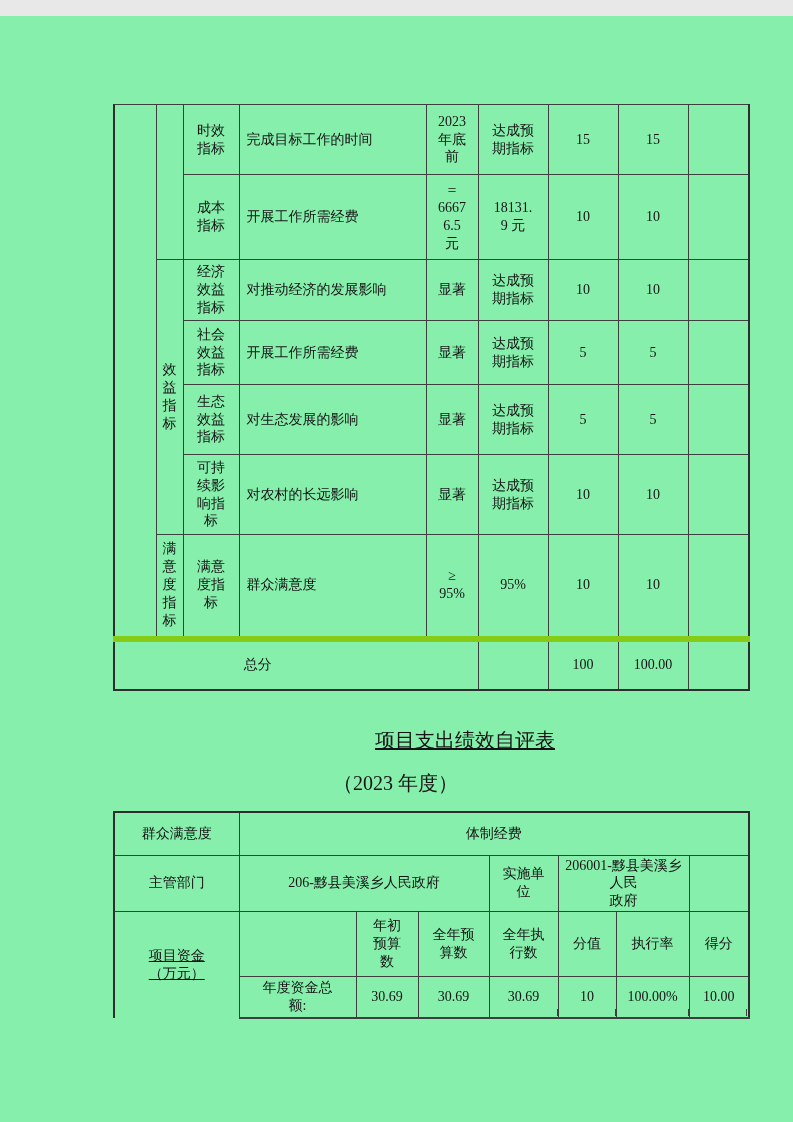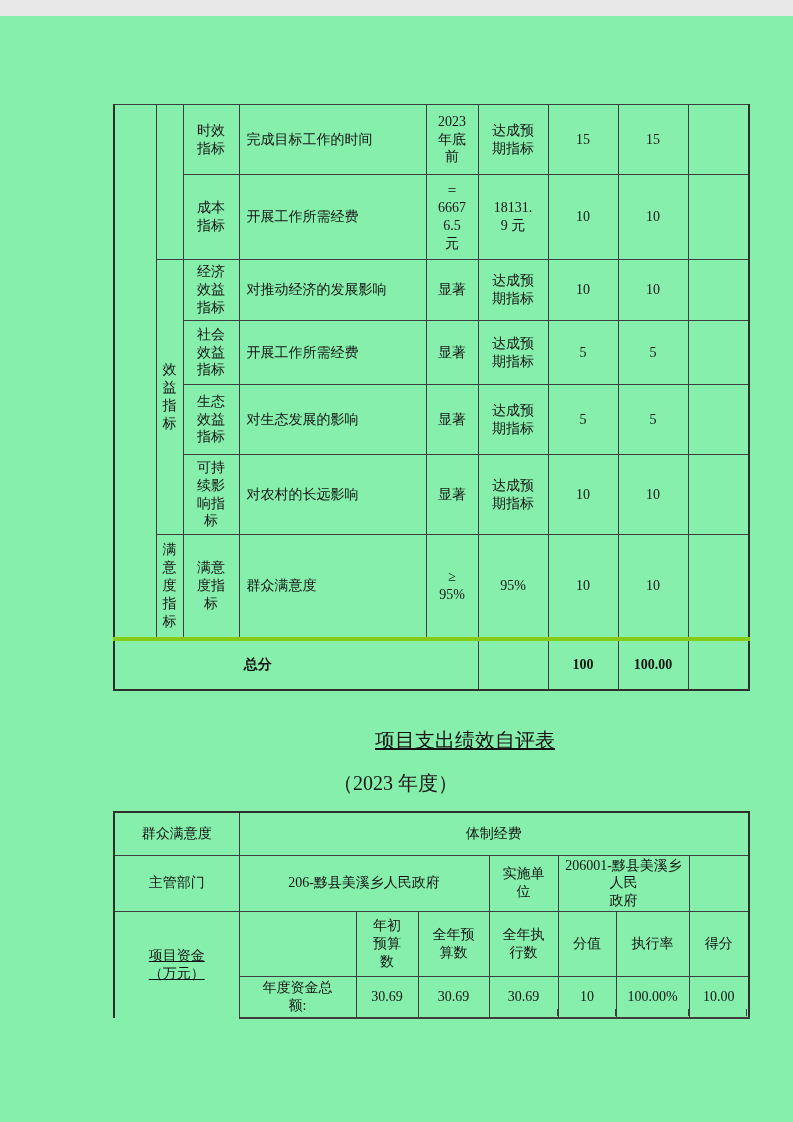--- a/index.html
+++ b/index.html
@@ -23,22 +23,22 @@
     padding:1px 3px;
     overflow:hidden;
   }
   
   #score-table{
     left:113px;top:88px;width:635px;
     border:2px solid #2e2e2e;border-top-width:1px;
   }
   #score-table td.desc{text-align:left;padding-left:7px;}
   #score-table tr.total-row td{
-    border-top:4px solid #84cc16;
-    font-weight:bold;
+    border-top:6px solid #84cc16;
+    font-weight:normal;
   }
   #score-table td.total-label{padding-right:80px;}
   
   .doc-title{
     position:absolute;left:375px;top:711px;
     font-size:20px;letter-spacing:0px;white-space:nowrap;text-decoration:underline;
   }
   .doc-subtitle{
     position:absolute;left:333px;top:754px;
     font-size:20px;white-space:nowrap;

